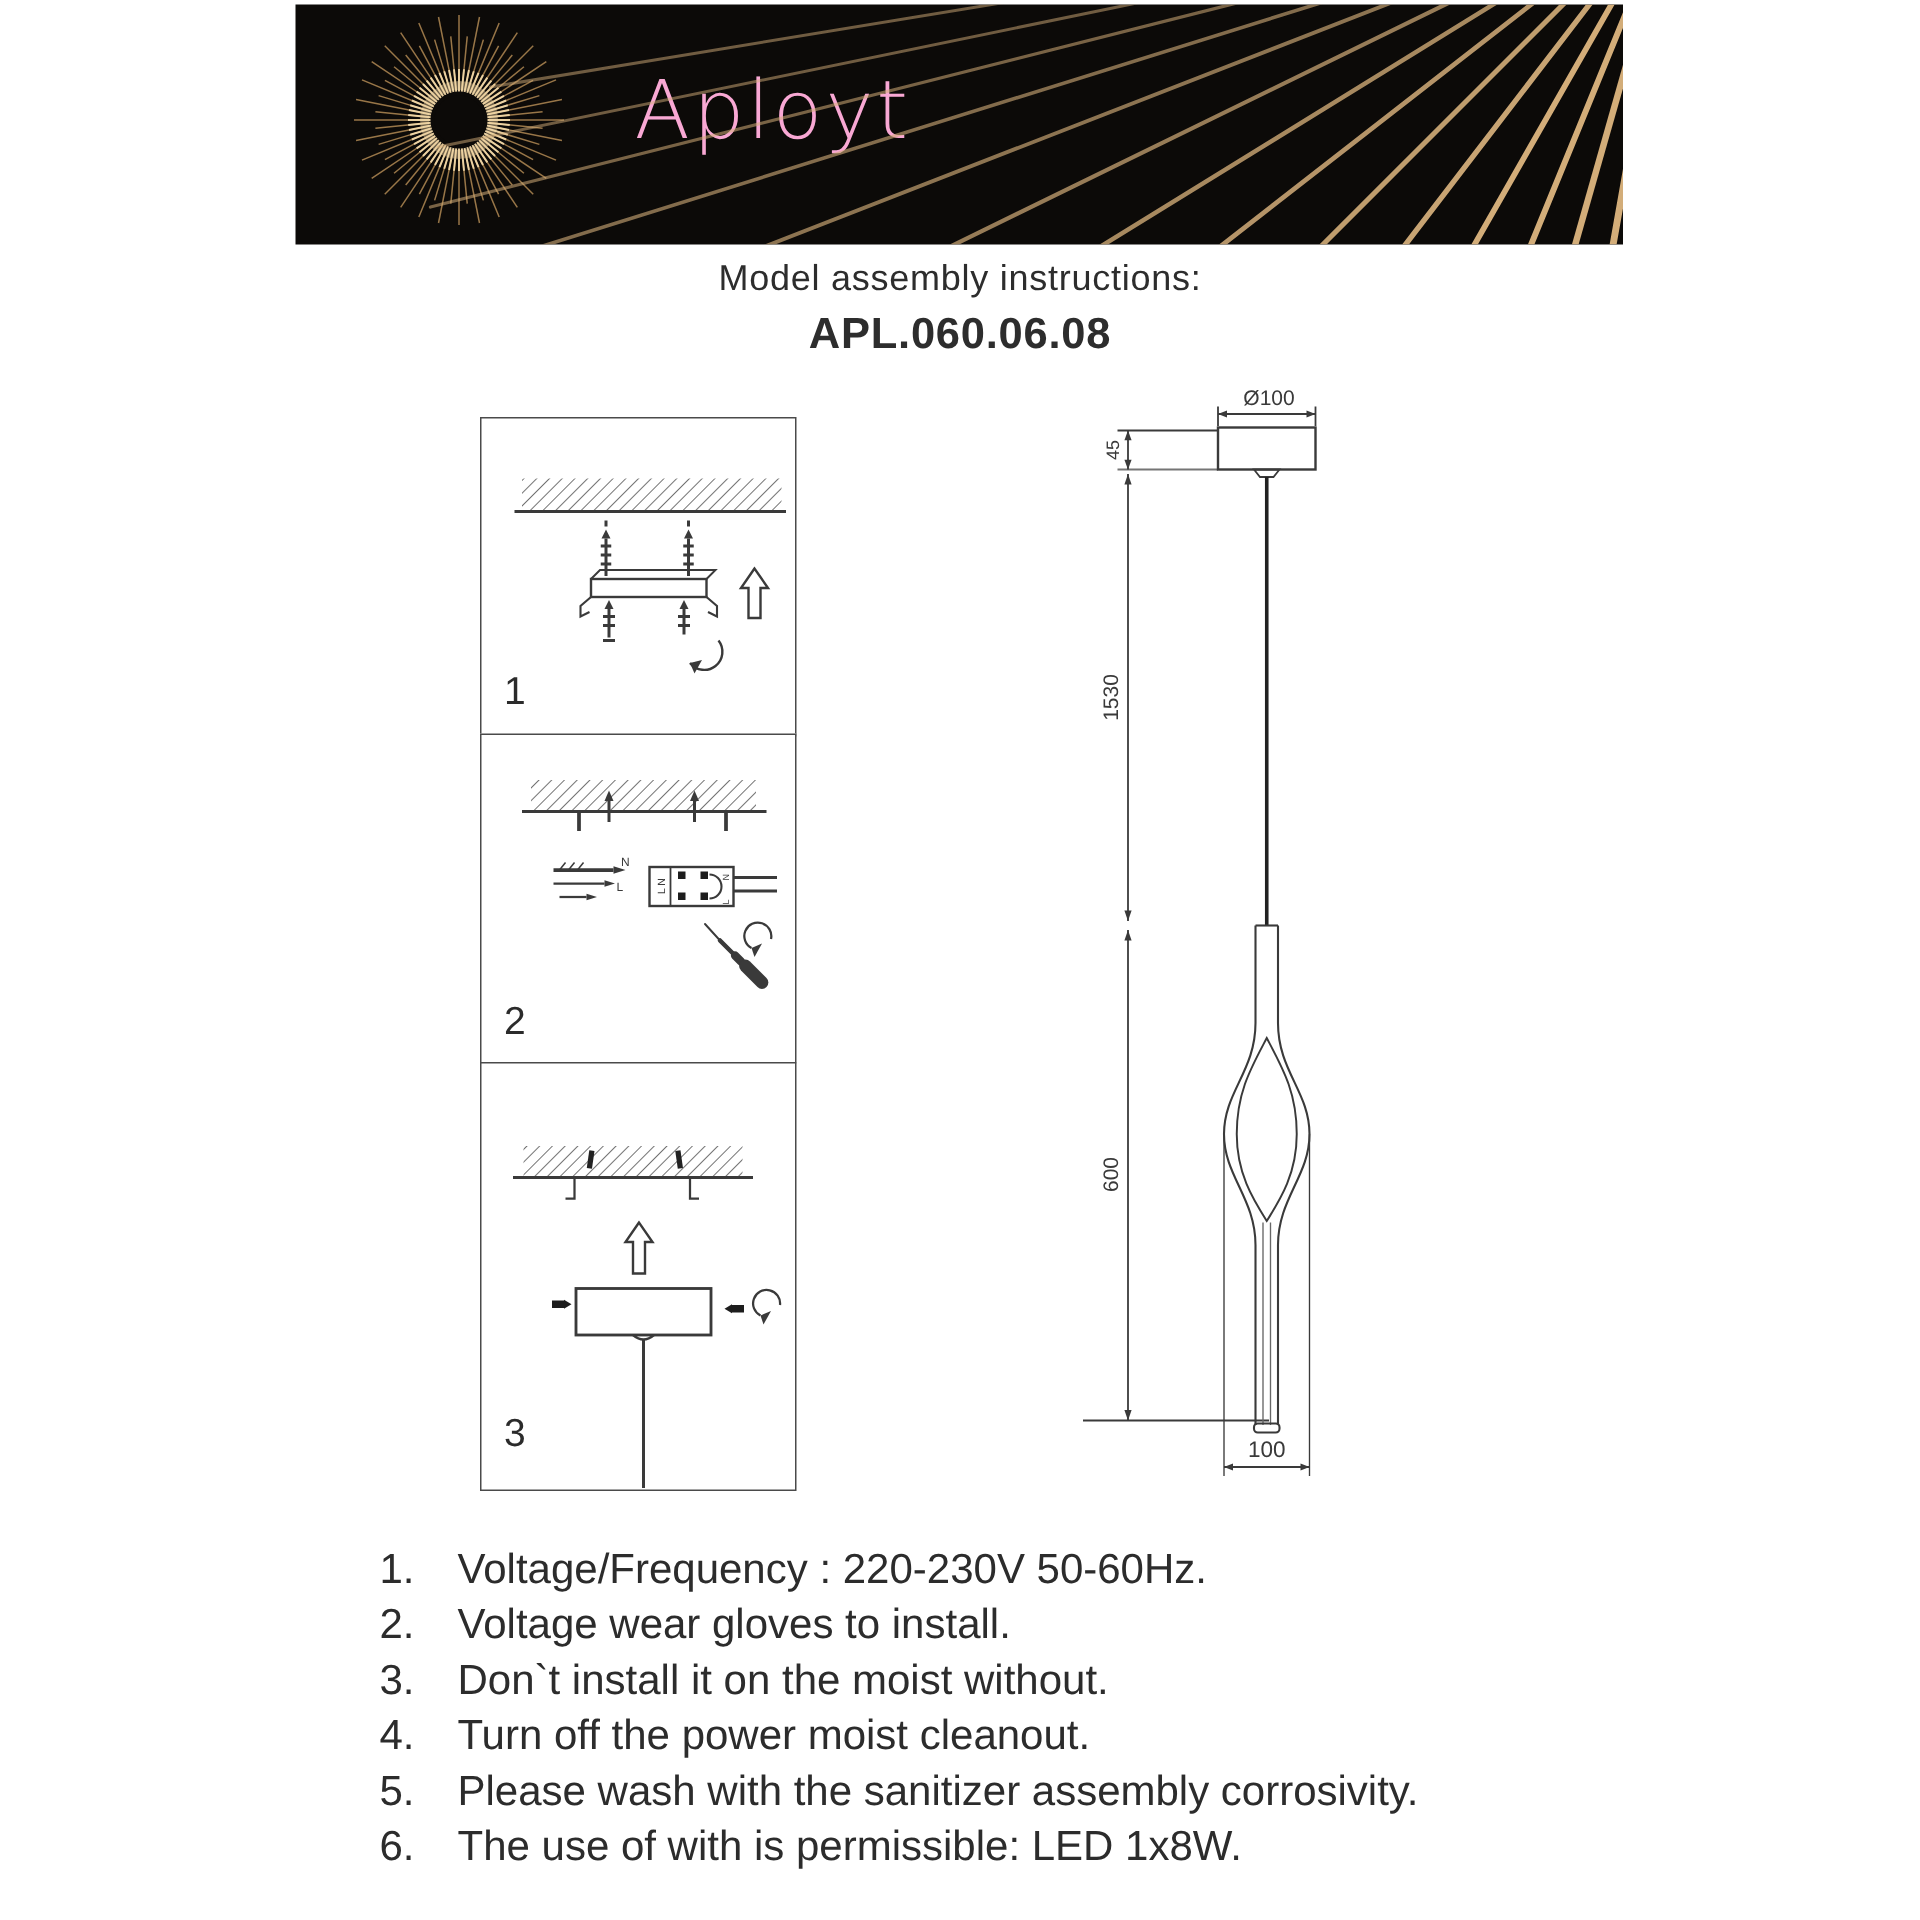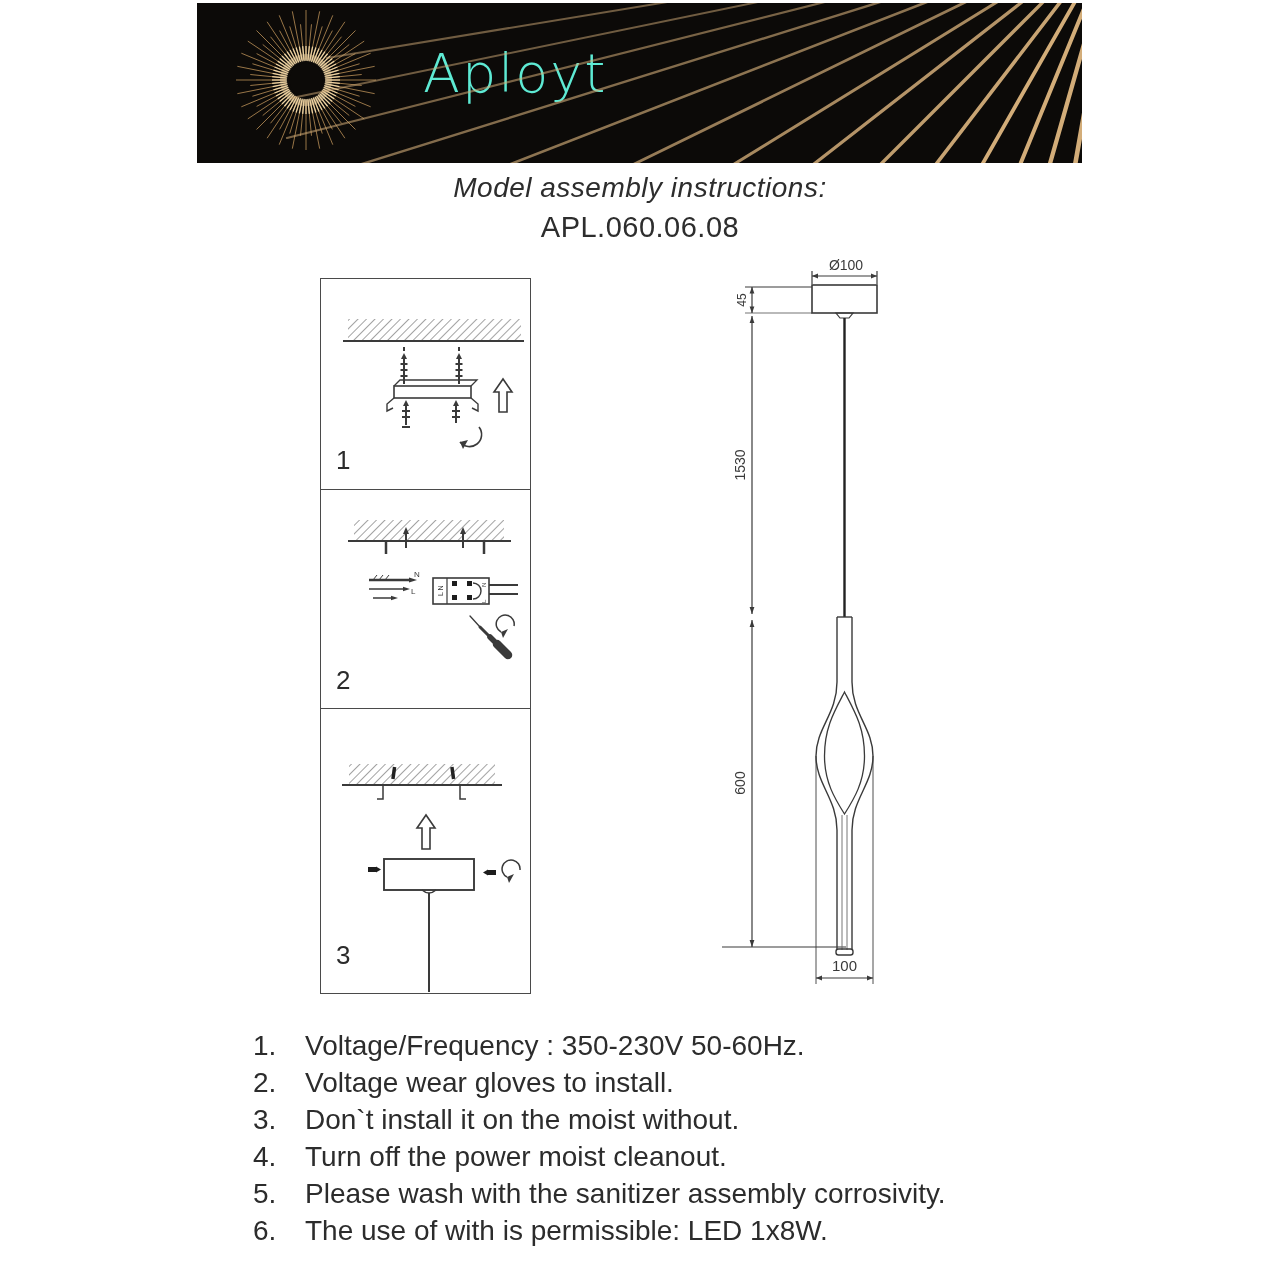--- a/index.html
+++ b/index.html
@@ -1,26 +1,26 @@
 <!DOCTYPE html>
 <html><head>
 <meta charset="utf-8">
 <style>
   html,body{margin:0;padding:0;background:#ffffff;}
   #page{position:relative;width:1280px;height:1280px;background:#ffffff;overflow:hidden;
         font-family:"Liberation Sans",sans-serif;}
   
   .banner{position:absolute;left:197px;top:3px;width:885px;height:160px;background:#0c0a08;overflow:hidden;}
-  .banner-brand{position:absolute;left:226px;top:44px;color:#5eead4;font-family:"DejaVu Sans",sans-serif;
+  .banner-brand{position:absolute;left:226px;top:44px;color:#f9a8d4;font-family:"DejaVu Sans",sans-serif;
         font-size:54px;font-weight:300;letter-spacing:2px;line-height:1;}
   .banner svg{position:absolute;}
   
   .title-block{position:absolute;left:0;top:172px;width:1280px;text-align:center;color:#2d2d2d;}
-  .title-line1{font-size:28px;letter-spacing:.5px;font-style:italic;}
-  .title-line2{font-size:29px;margin-top:7px;letter-spacing:.5px;}
+  .title-line1{font-size:24px;letter-spacing:.5px;}
+  .title-line2{font-size:29px;margin-top:7px;letter-spacing:.5px;font-weight:bold;}
   
   .steps-col{position:absolute;left:320px;top:278px;width:212px;}
   .step-box{position:relative;width:209px;border:1.6px solid #4a4a4a;background:#fff;}
   .step-box + .step-box{margin-top:-1.6px;}
   .step-box svg{position:absolute;left:0;top:0;}
   .step-num{position:absolute;left:15px;font-size:26px;color:#2b2b2b;}
   
   .tech{position:absolute;left:700px;top:250px;width:260px;height:750px;}
   
   .instructions{position:absolute;left:253px;top:1027px;width:820px;color:#2c2c2c;font-size:28px;}
@@ -390,21 +390,21 @@
     <text x="146" y="20" font-size="14" text-anchor="middle">Ø100</text>
     <text x="46" y="50" font-size="12" text-anchor="middle" transform="rotate(-90 46 50)">45</text>
     <text x="45" y="215" font-size="14" text-anchor="middle" transform="rotate(-90 45 215)">1530</text>
     <text x="45" y="533" font-size="14" text-anchor="middle" transform="rotate(-90 45 533)">600</text>
     <text x="144.5" y="721" font-size="15" text-anchor="middle">100</text>
   </svg>
 
   <div class="instructions">
     <div class="instr-row">
       <span class="instr-num">1.</span>
-      <span class="instr-text">Voltage/Frequency : 350-230V 50-60Hz.</span>
+      <span class="instr-text">Voltage/Frequency : 220-230V 50-60Hz.</span>
     </div>
     <div class="instr-row">
       <span class="instr-num">2.</span>
       <span class="instr-text">Voltage wear gloves to install.</span>
     </div>
     <div class="instr-row">
       <span class="instr-num">3.</span>
       <span class="instr-text">Don`t install it on the moist without.</span>
     </div>
     <div class="instr-row">

